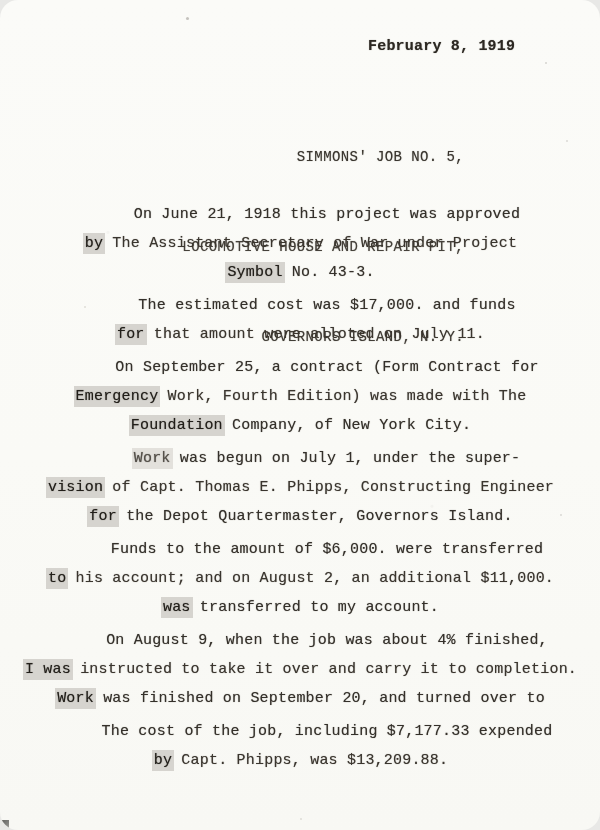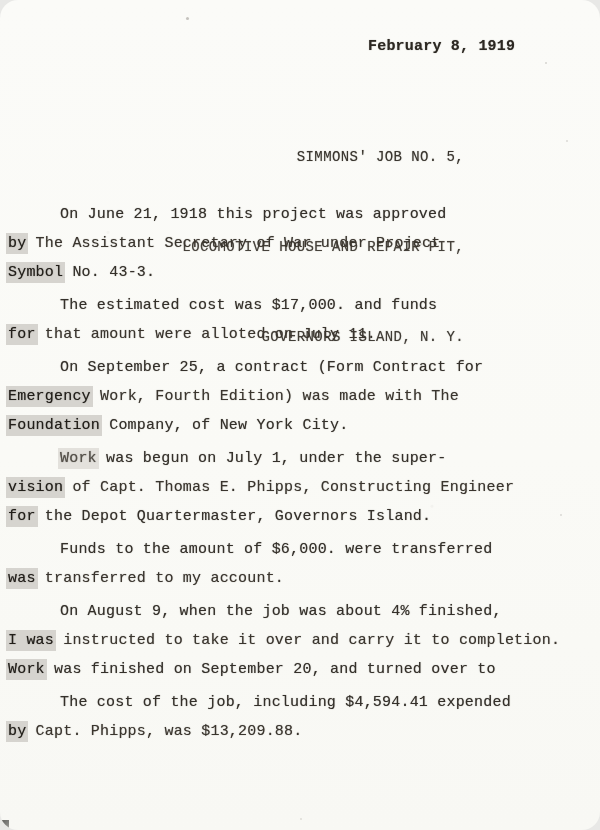--- a/index.html
+++ b/index.html
@@ -31,21 +31,21 @@
     position:absolute; left:16px; top:82px; width:448px;
     text-align:right; font-size:14px; line-height:30px;
     font-weight:normal; color:#3a362f; letter-spacing:0.4px;
     white-space:pre;
   }
   .headings .h2{ color:#45413a; }
   .headings .h3{ color:#413d36; }
 
   .body-text{
     position:absolute; left:8px; top:200px; width:586px;
-    font-size:15px; letter-spacing:0.2px;
+    font-size:15px; letter-spacing:0.2px;text-align:center;
   }
   .para{ margin:0 0 4px 0; }
   .line{ line-height:29px; white-space:pre; }
   .line.indent{ padding-left:52px; }
   .line.deep{ padding-left:207px; }
   .line:nth-child(even){ color:#3a352e; }
 
   
   .hl{
     background:#d6d4cf;
@@ -105,31 +105,32 @@
     </div>
 
     <div class="para">
       <div class="line indent"><span class="hl soft">Work</span><span> was begun on July 1, under the super-</span></div>
       <div class="line"><span class="hl">vision</span><span> of Capt. Thomas E. Phipps, Constructing Engineer</span></div>
       <div class="line"><span class="hl">for</span><span> the Depot Quartermaster, Governors Island.</span></div>
     </div>
 
     <div class="para">
       <div class="line indent"><span>Funds to the amount of $6,000. were transferred</span></div>
+      <div class="line"><span class="hl">to</span><span> his account; and on August 2, an additional $11,000.</span></div>
       <div class="line"><span class="hl">was</span><span> transferred to my account.</span></div>
     </div>
 
     <div class="para">
       <div class="line indent"><span>On August 9, when the job was about 4% finished,</span></div>
       <div class="line"><span class="hl">I was</span><span> instructed to take it over and carry it to completion.</span></div>
       <div class="line"><span class="hl">Work</span><span> was finished on September 20, and turned over to</span></div>
     </div>
 
     <div class="para">
-      <div class="line indent"><span>The cost of the job, including $4,594.41 expended</span></div>
+      <div class="line indent"><span>The cost of the job, including $7,177.33 expended</span></div>
       <div class="line"><span class="hl">by</span><span> Capt. Phipps, was $13,209.88.</span></div>
     </div>
 
   </div>
 
   <span class="speckle s1"></span>
   <span class="speckle s2"></span>
   <span class="speckle s3"></span>
   <span class="speckle s4"></span>
   <span class="speckle s5"></span>

